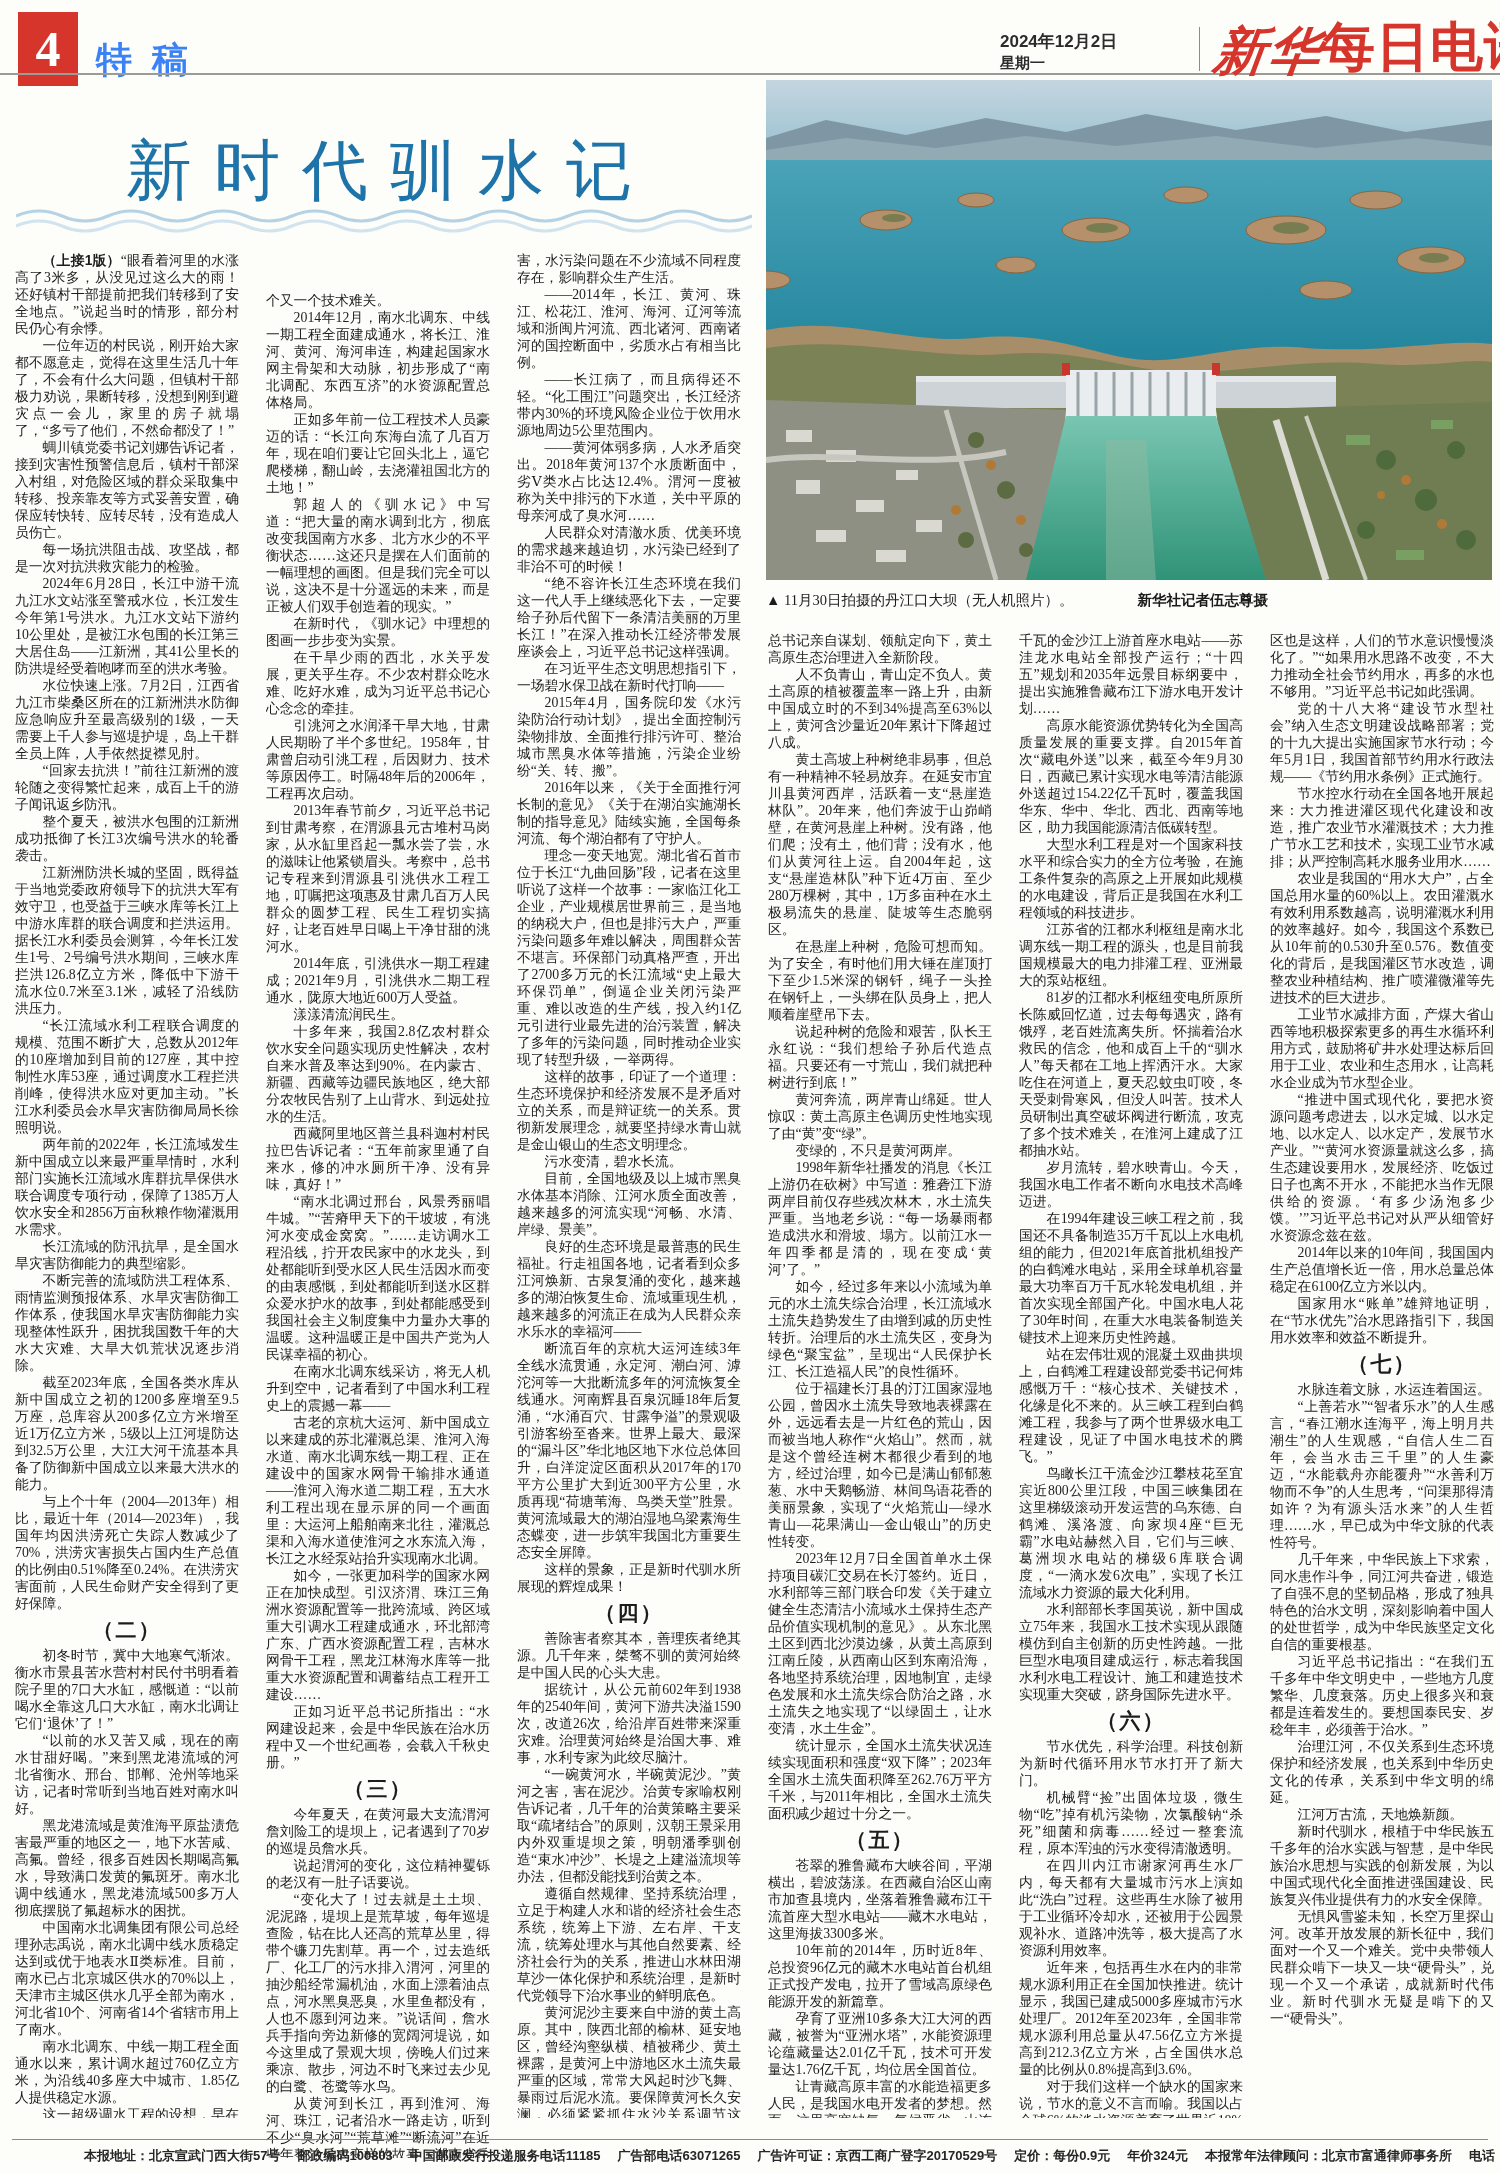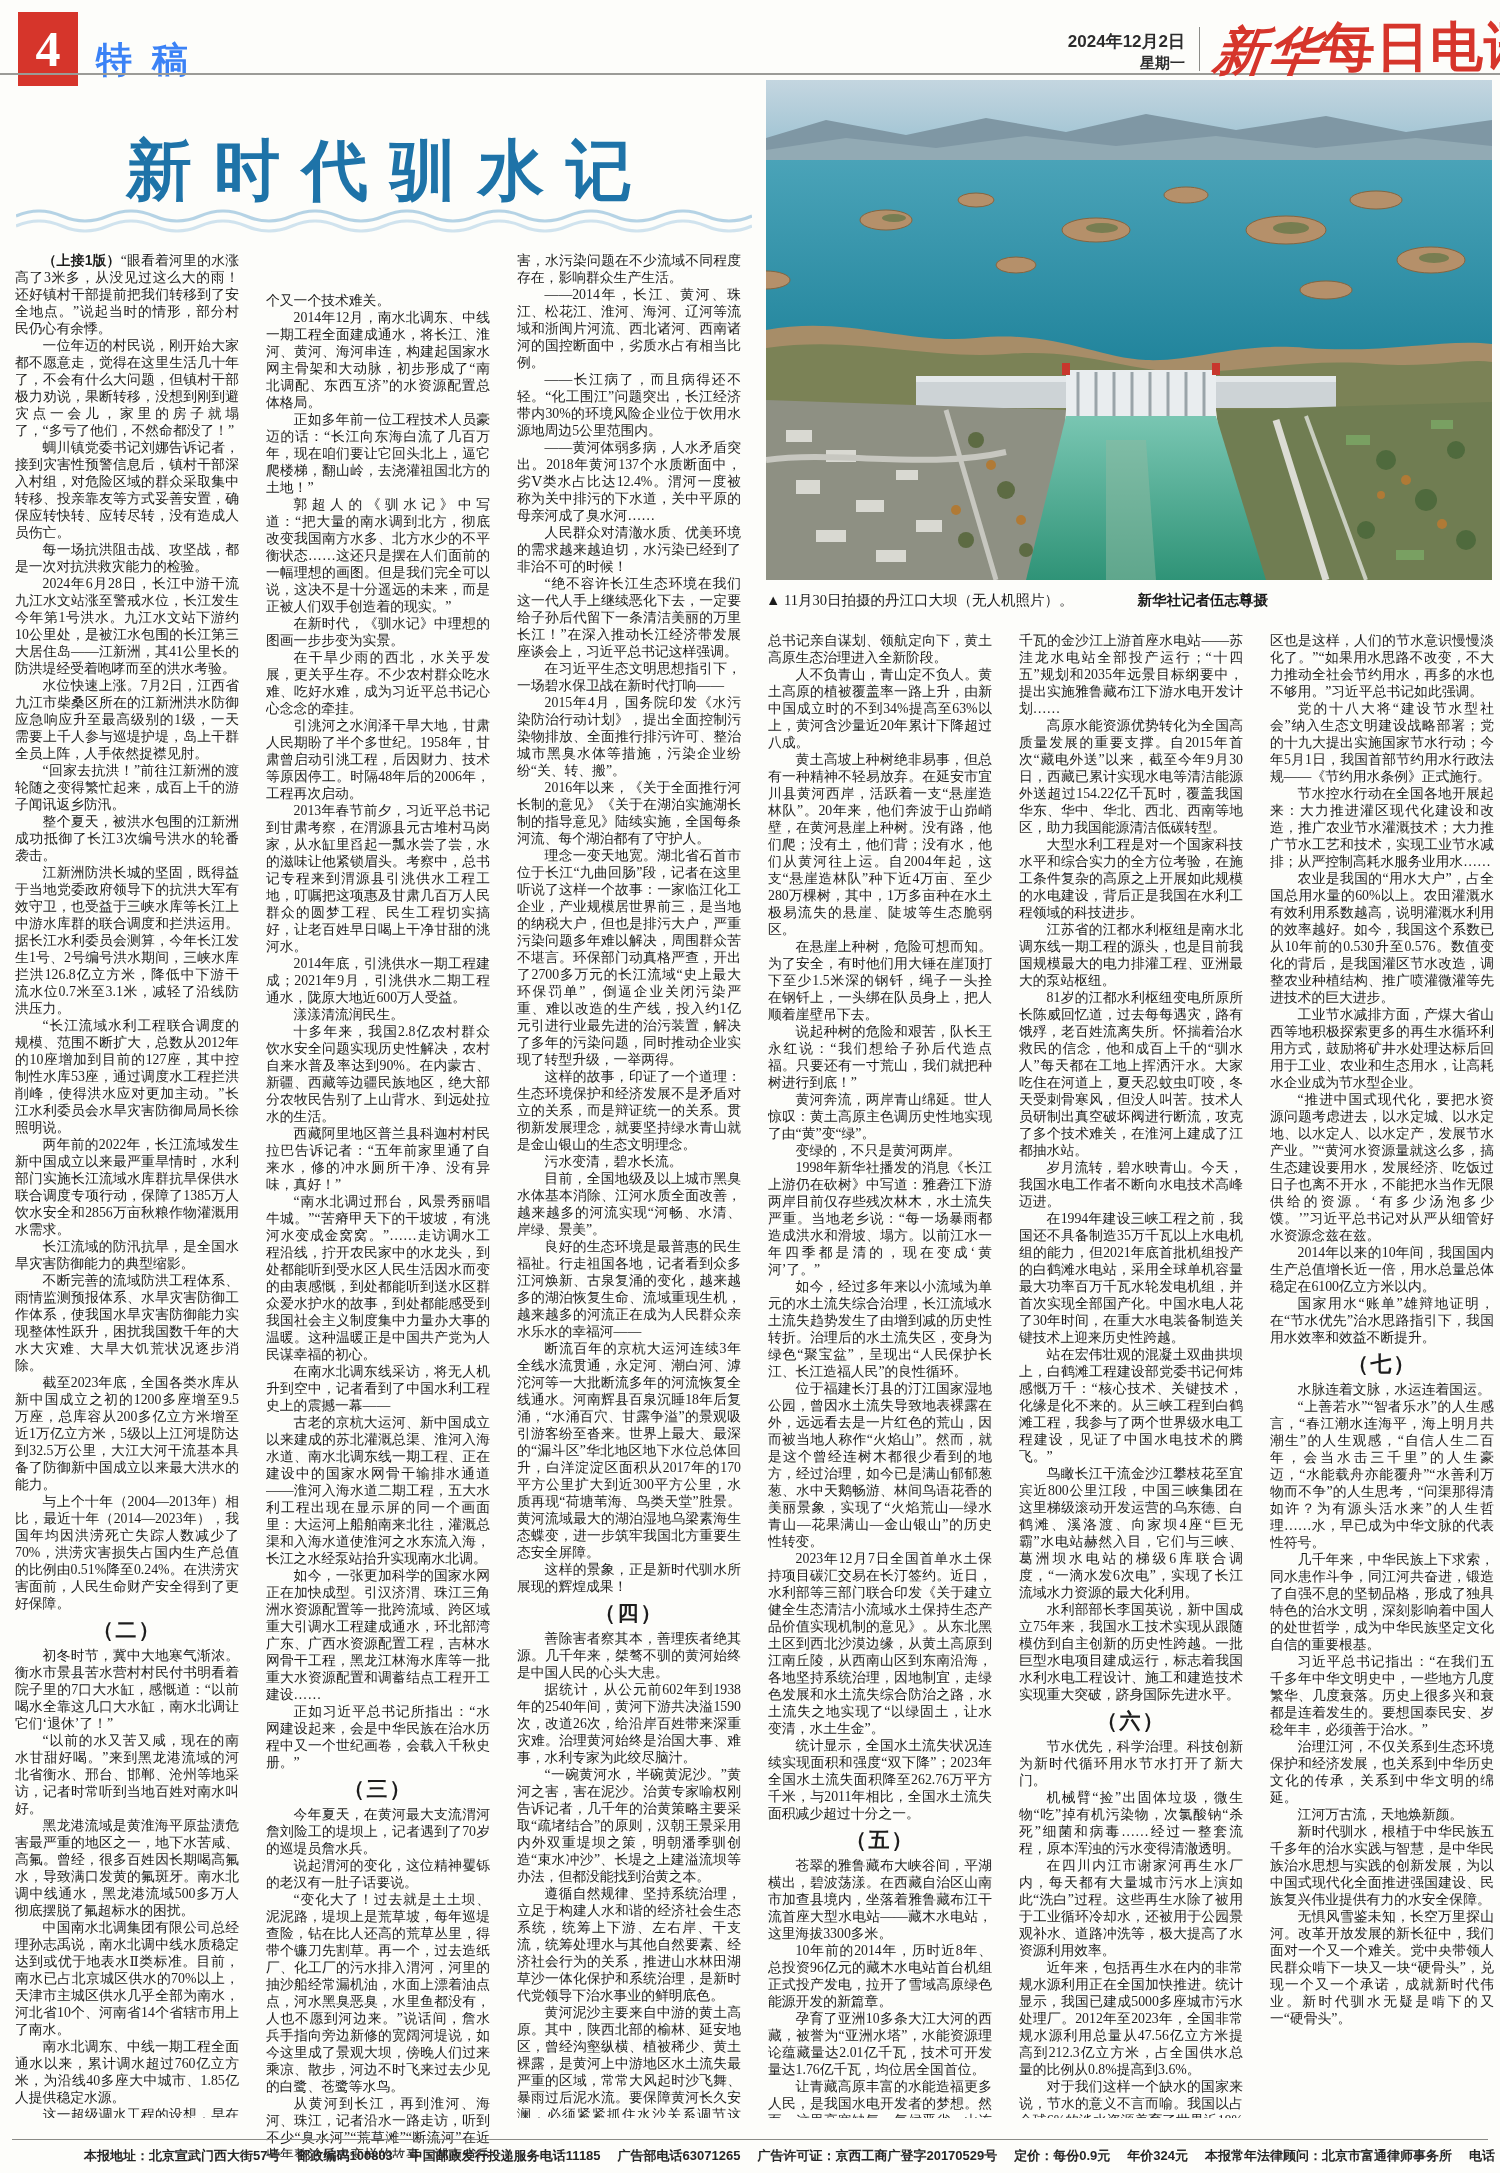--- a/index.html
+++ b/index.html
@@ -6,34 +6,34 @@
   .page{position:relative;width:1500px;height:2173px;margin:0 auto;background:#fdfdfa;
         font-family:"Liberation Serif","DejaVu Serif",serif;color:#1c1c1c;overflow:hidden;}
 
   
   .pagenum-box{position:absolute;left:18px;top:12px;width:60px;height:74px;background:#d6352b;
         display:flex;align-items:center;justify-content:center;}
   .pagenum-box .num{color:#fff;font-size:50px;font-weight:bold;font-family:"Liberation Serif",serif;}
   .section-label{position:absolute;left:96px;top:36px;font-size:36px;font-weight:bold;
         letter-spacing:20px;font-family:"Liberation Sans","DejaVu Sans",sans-serif;}
   .header-rule{position:absolute;left:0;top:73px;width:1500px;height:2px;background:#9b9b97;}
-  .date-block{position:absolute;left:1000px;top:30px;width:185px;text-align:right;
+  .date-block{position:absolute;left:1000px;top:30px;width:185px;text-align:left;
         font-family:"Liberation Sans","DejaVu Sans",sans-serif;color:#2c2c2c;}
   .date-line{font-size:17px;font-weight:bold;}
   .weekday{font-size:15px;font-weight:bold;margin-top:1px;}
   .date-divider{position:absolute;left:1199px;top:27px;width:1px;height:44px;background:#8c8c88;}
   .masthead{position:absolute;left:1214px;top:12px;white-space:nowrap;font-weight:bold;}
   .brand-script{display:inline-block;font-size:52px;font-style:italic;transform:skewX(-7deg);
         font-family:"Liberation Serif",serif;letter-spacing:2px;}
   .brand-rest{display:inline-block;font-size:53px;font-family:"Liberation Sans","DejaVu Sans",sans-serif;
         letter-spacing:1px;vertical-align:4px;}
 
   
   .headline{position:absolute;left:28px;top:126px;width:724px;text-align:center;white-space:nowrap;
-        font-size:66px;font-weight:bold;letter-spacing:22px;font-family:"Liberation Serif",serif;}
+        font-size:66px;font-weight:normal;letter-spacing:22px;font-family:"Liberation Serif",serif;}
   .title-wave{position:absolute;left:16px;top:204px;}
 
   
   .photo{position:absolute;left:766px;top:80px;width:726px;height:500px;overflow:hidden;}
   .photo svg{display:block;}
   .caption-row{position:absolute;left:766px;top:591px;width:726px;display:flex;
         gap:38px;font-size:14.5px;color:#1c1c1c;}
   .caption-credit{font-weight:bold;font-family:"Liberation Sans","DejaVu Sans",sans-serif;margin-left:26px;}
 
   

